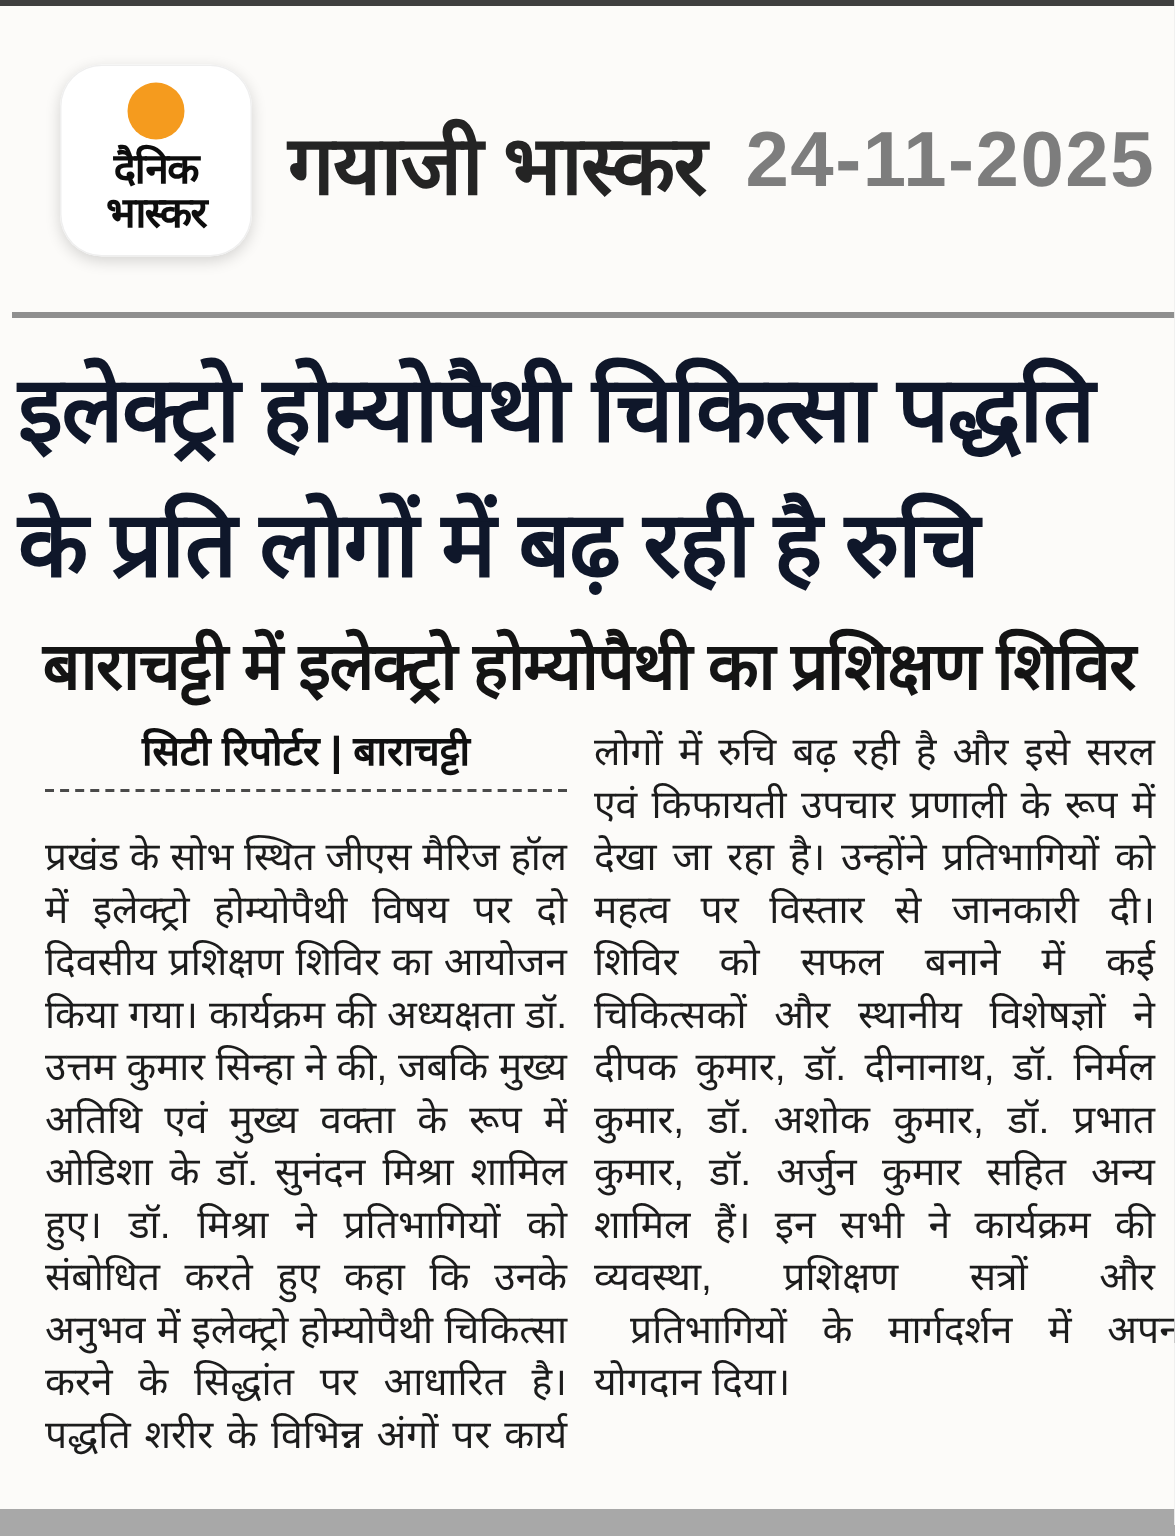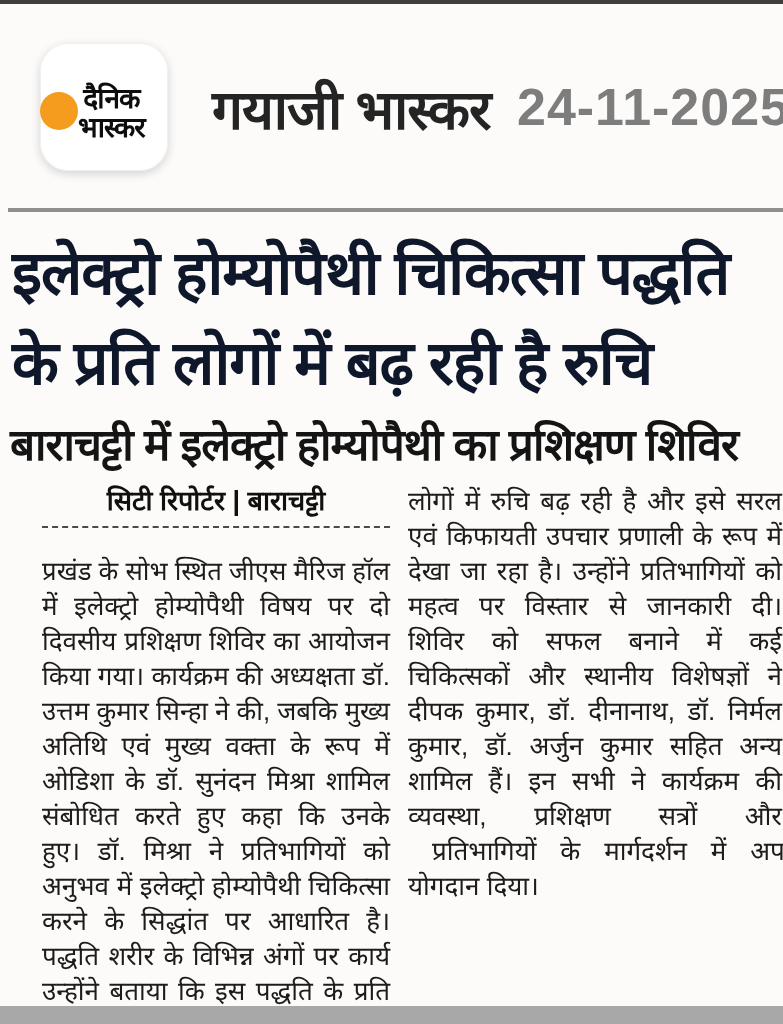--- a/index.html
+++ b/index.html
@@ -11,38 +11,38 @@
   }
   .top-bar { height:4px; background:#3f3f3f; }
   .bottom-bar { position:absolute; left:0; right:0; bottom:0; height:18px; background:#a8a8a8; }
 
   
   .masthead-row { display:flex; align-items:center; padding:36px 14px 0 40px; height:134px; }
   .logo {
     position:relative; width:128px; height:128px; flex:none;
     background:#ffffff; border-radius:28px;
     box-shadow:0 3px 10px rgba(0,0,0,0.16), inset 0 0 0 1px #efefef;
-    display:flex; flex-direction:row; align-items:center; justify-content:flex-start;
+    display:flex; flex-direction:column; align-items:center; justify-content:flex-start;
     padding-top:12px; box-sizing:border-box;
   }
   .sun { width:38px; height:38px; border-radius:50%; background:#F59B1E; margin-bottom:5px; }
   .logo-text { font-size:28px; line-height:29px; font-weight:800; color:#0d0d0d; text-align:center; letter-spacing:-1px; white-space:nowrap; }
-  .masthead { margin-left:44px; font-size:55px; font-weight:800; color:#242424; white-space:nowrap; letter-spacing:-1px; }
+  .masthead { margin-left:24px; font-size:55px; font-weight:800; color:#242424; white-space:nowrap; letter-spacing:-1px; }
   .edition-date { margin-left:26px; font-size:52px; font-weight:700; color:#7d7d7d; white-space:nowrap; letter-spacing:1px; }
 
   .rule { margin:34px 0 0 8px; height:4px; background:#8f8f8f; }
 
   
   .headline { margin:16px 10px 0 12px; font-weight:800; color:#0f172a; }
   .headline .hline { font-size:61px; line-height:90px; letter-spacing:-1px; white-space:nowrap; }
-  .subheadline { margin:10px 8px 0 10px; font-size:44px; line-height:54px; font-weight:800; color:#141414; white-space:nowrap; letter-spacing:-1px; }
+  .subheadline { margin:10px 8px 0 10px; font-size:44px; line-height:54px; font-weight:800; color:#141414; white-space:nowrap; letter-spacing:-1px;text-align:center; }
 
   
   .columns { display:flex; gap:18px; margin:12px 13px 0 30px; }
-  .col-left  { width:348px; flex:none;margin-left:12px; }
+  .col-left  { width:348px; flex:none; }
   .col-right { flex:1; min-width:0; }
   .byline { font-size:27px; font-weight:800; height:34px; line-height:34px; text-align:center; color:#101010; white-space:nowrap; overflow:visible; }
   .dashed { border-top:2px dashed #4a4a4a; margin-top:8px; }
   .left-body { margin-top:26px;text-align:right; }
 
   .bline { height:35px; line-height:35px; font-size:26px; font-weight:400; color:#1c1c1c; white-space:nowrap; overflow:visible; }
   .bline .txt { display:inline-block; transform-origin:left center; }
   .fit { white-space:nowrap; }
   .fit .txt { display:inline-block; transform-origin:left center; }
 </style>
@@ -78,37 +78,37 @@
       <div class="byline fit"><span class="txt">सिटी रिपोर्टर | बाराचट्टी</span></div>
       <div class="dashed"></div>
       <div class="left-body">
           <div class="bline"><span class="txt" style="transform: scaleX(0.988636);">प्रखंड के सोभ स्थित जीएस मैरिज हॉल</span></div>
           <div class="bline" style="word-spacing: 9.15312px;"><span class="txt">में इलेक्ट्रो होम्योपैथी विषय पर दो</span></div>
           <div class="bline" style="word-spacing: 0.753906px;"><span class="txt">दिवसीय प्रशिक्षण शिविर का आयोजन</span></div>
           <div class="bline" style="word-spacing: 0.053125px;"><span class="txt">किया गया। कार्यक्रम की अध्यक्षता डॉ.</span></div>
           <div class="bline"><span class="txt" style="transform: scaleX(0.989603);">उत्तम कुमार सिन्हा ने की, जबकि मुख्य</span></div>
           <div class="bline" style="word-spacing: 7.46354px;"><span class="txt">अतिथि एवं मुख्य वक्ता के रूप में</span></div>
           <div class="bline" style="word-spacing: 4.07812px;"><span class="txt">ओडिशा के डॉ. सुनंदन मिश्रा शामिल</span></div>
+          <div class="bline" style="word-spacing: 10.5719px;"><span class="txt">हुए। डॉ. मिश्रा ने प्रतिभागियों को</span></div>
           <div class="bline" style="word-spacing: 9.14375px;"><span class="txt">संबोधित करते हुए कहा कि उनके</span></div>
-          <div class="bline" style="word-spacing: 10.5719px;"><span class="txt">हुए। डॉ. मिश्रा ने प्रतिभागियों को</span></div>
           <div class="bline" style="word-spacing: 0.375px;"><span class="txt">अनुभव में इलेक्ट्रो होम्योपैथी चिकित्सा</span></div>
           <div class="bline" style="word-spacing: 9.9375px;"><span class="txt">करने के सिद्धांत पर आधारित है।</span></div>
           <div class="bline" style="word-spacing: 2.07812px;"><span class="txt">पद्धति शरीर के विभिन्न अंगों पर कार्य</span></div>
-          <div class="bline" style="word-spacing: 3.16406px;"><span class="txt">उन्होंने बताया कि इस पद्धति के प्रति</span></div>
         </div>
     </div>
     <div class="col-right">
       <div>
           <div class="bline" style="word-spacing: 3.53125px;"><span class="txt">लोगों में रुचि बढ़ रही है और इसे सरल</span></div>
           <div class="bline" style="word-spacing: 2.27083px;"><span class="txt">एवं किफायती उपचार प्रणाली के रूप में</span></div>
           <div class="bline" style="word-spacing: 3.28906px;"><span class="txt">देखा जा रहा है। उन्होंने प्रतिभागियों को</span></div>
           <div class="bline" style="word-spacing: 13.1562px;"><span class="txt">महत्व पर विस्तार से जानकारी दी।</span></div>
           <div class="bline" style="word-spacing: 20.1938px;"><span class="txt">शिविर को सफल बनाने में कई</span></div>
           <div class="bline" style="word-spacing: 11.3242px;"><span class="txt">चिकित्सकों और स्थानीय विशेषज्ञों ने</span></div>
           <div class="bline" style="word-spacing: 5.14062px;"><span class="txt">दीपक कुमार, डॉ. दीनानाथ, डॉ. निर्मल</span></div>
+          <div class="bline" style="word-spacing: 8.60938px;"><span class="txt">कुमार, डॉ. अशोक कुमार, डॉ. प्रभात</span></div>
           <div class="bline" style="word-spacing: 9.575px;"><span class="txt">कुमार, डॉ. अर्जुन कुमार सहित अन्य</span></div>
           <div class="bline" style="word-spacing: 9.07552px;"><span class="txt">शामिल हैं। इन सभी ने कार्यक्रम की</span></div>
           <div class="bline" style="word-spacing: 40.3958px;"><span class="txt">व्यवस्था, प्रशिक्षण सत्रों और</span></div>
           <div class="bline" style="word-spacing: 16.6016px; margin-left: 24px;"><span class="txt">प्रतिभागियों के मार्गदर्शन में अपना</span></div>
           <div class="bline"><span class="txt">योगदान दिया।</span></div>
         </div>
     </div>
   </div>
 
   <div class="bottom-bar"></div>

